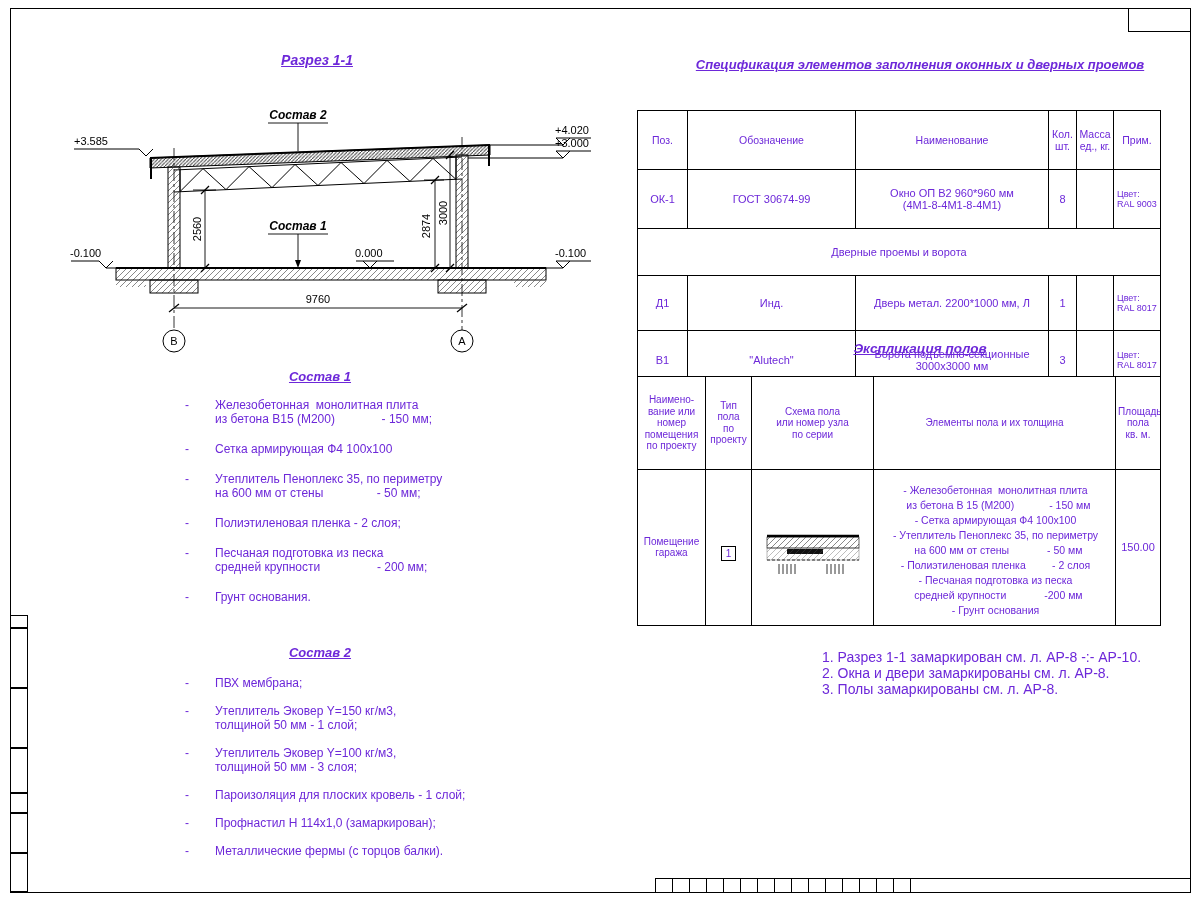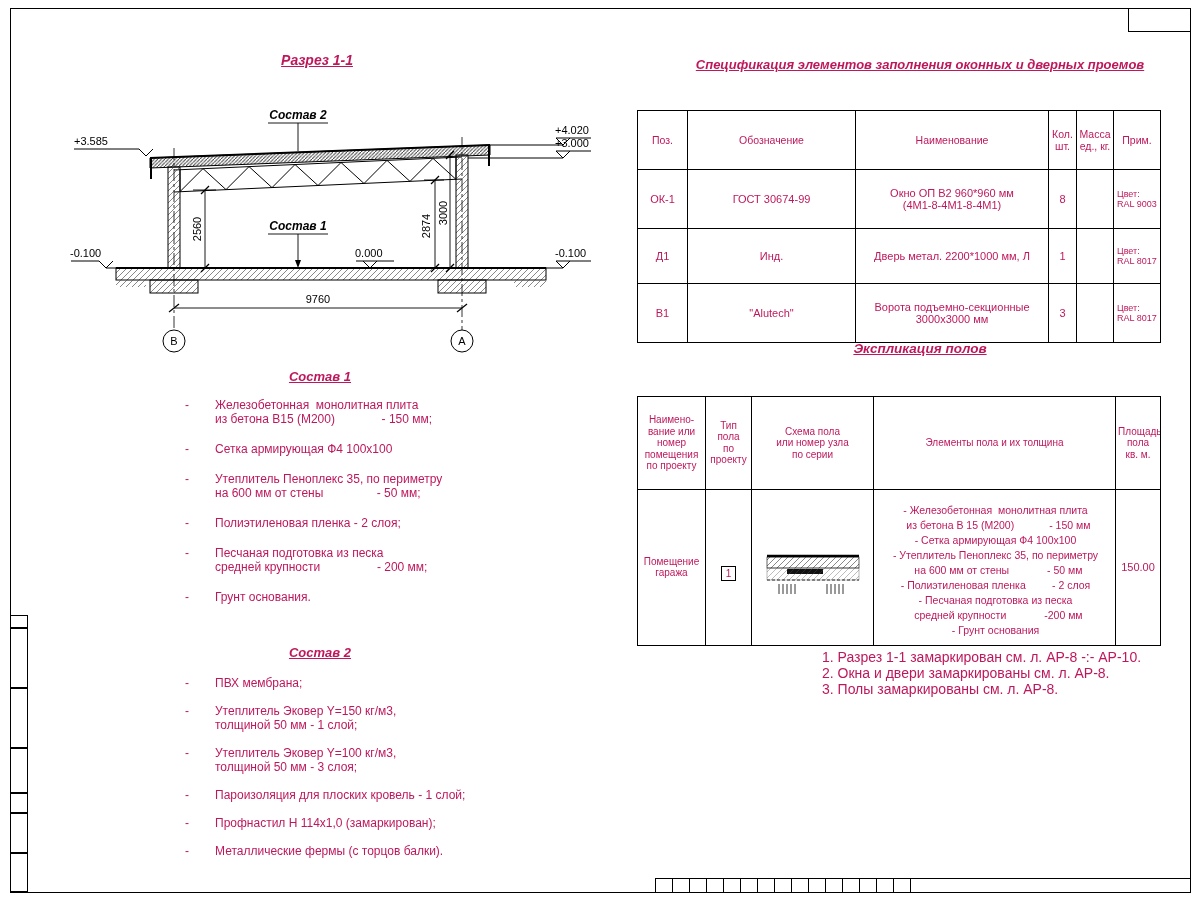--- a/index.html
+++ b/index.html
@@ -1,16 +1,16 @@
 <!DOCTYPE html>
 <html><head>
 <meta charset="utf-8">
 <style>
   html,body{margin:0;padding:0;background:#fff;}
-  .sheet{position:relative;width:1200px;height:900px;background:#fff;color:#be185d;
+  .sheet{position:relative;width:1200px;height:900px;background:#fff;color:#6d28d9;
          font-family:"Liberation Sans",sans-serif;overflow:hidden;}
   .abs{position:absolute;}
   .frame{position:absolute;left:10px;top:8px;width:1179px;height:883px;border:1px solid #000;}
   .corner-box{position:absolute;left:1128px;top:8px;width:61px;height:22px;border:1px solid #000;}
   .side-cell{position:absolute;left:10px;width:18px;border:1px solid #000;box-sizing:border-box;}
   .h-title{position:absolute;font-size:13px;font-weight:bold;font-style:italic;
            text-decoration:underline;text-align:center;}
   .list{position:absolute;font-size:12px;}
   .li{display:flex;margin-bottom:16px;line-height:14px;}
   .li2{margin-bottom:14px;}
@@ -267,20 +267,23 @@
     <tr style="height:46px">
       <td>ОК-1</td>
       <td>ГОСТ 30674-99</td>
       <td>Окно ОП В2 960*960 мм
 (4М1-8-4М1-8-4М1)</td>
       <td>8</td>
       <td></td>
       <td class="note">Цвет:
 RAL 9003</td>
     </tr>
+    <tr style="height:20px">
+      <td colspan="6">Дверные проемы и ворота</td>
+    </tr>
     <tr style="height:38px">
       <td>Д1</td>
       <td>Инд.</td>
       <td>Дверь метал. 2200*1000 мм, Л</td>
       <td>1</td>
       <td></td>
       <td class="note">Цвет:
 RAL 8017</td>
     </tr>
     <tr style="height:40px">
@@ -290,21 +293,21 @@
 3000х3000 мм</td>
       <td>3</td>
       <td></td>
       <td class="note">Цвет:
 RAL 8017</td>
     </tr>
     </tbody>
   </table>
 
   <div class="h-title" style="left:760px;top:341px;width:320px;font-size:13.5px;">Экспликация полов</div>
-  <table class="tbl" style="left:637px;top:396px;width:523px;">
+  <table class="tbl" style="left:637px;top:376px;width:523px;">
     <colgroup>
       <col style="width:68px">
         <col style="width:46px">
         <col style="width:122px">
       <col style="width:242px">
         <col style="width:45px">
     </colgroup>
     <tbody>
     <tr style="height:92px">
       <td class="hd2">Наимено-

